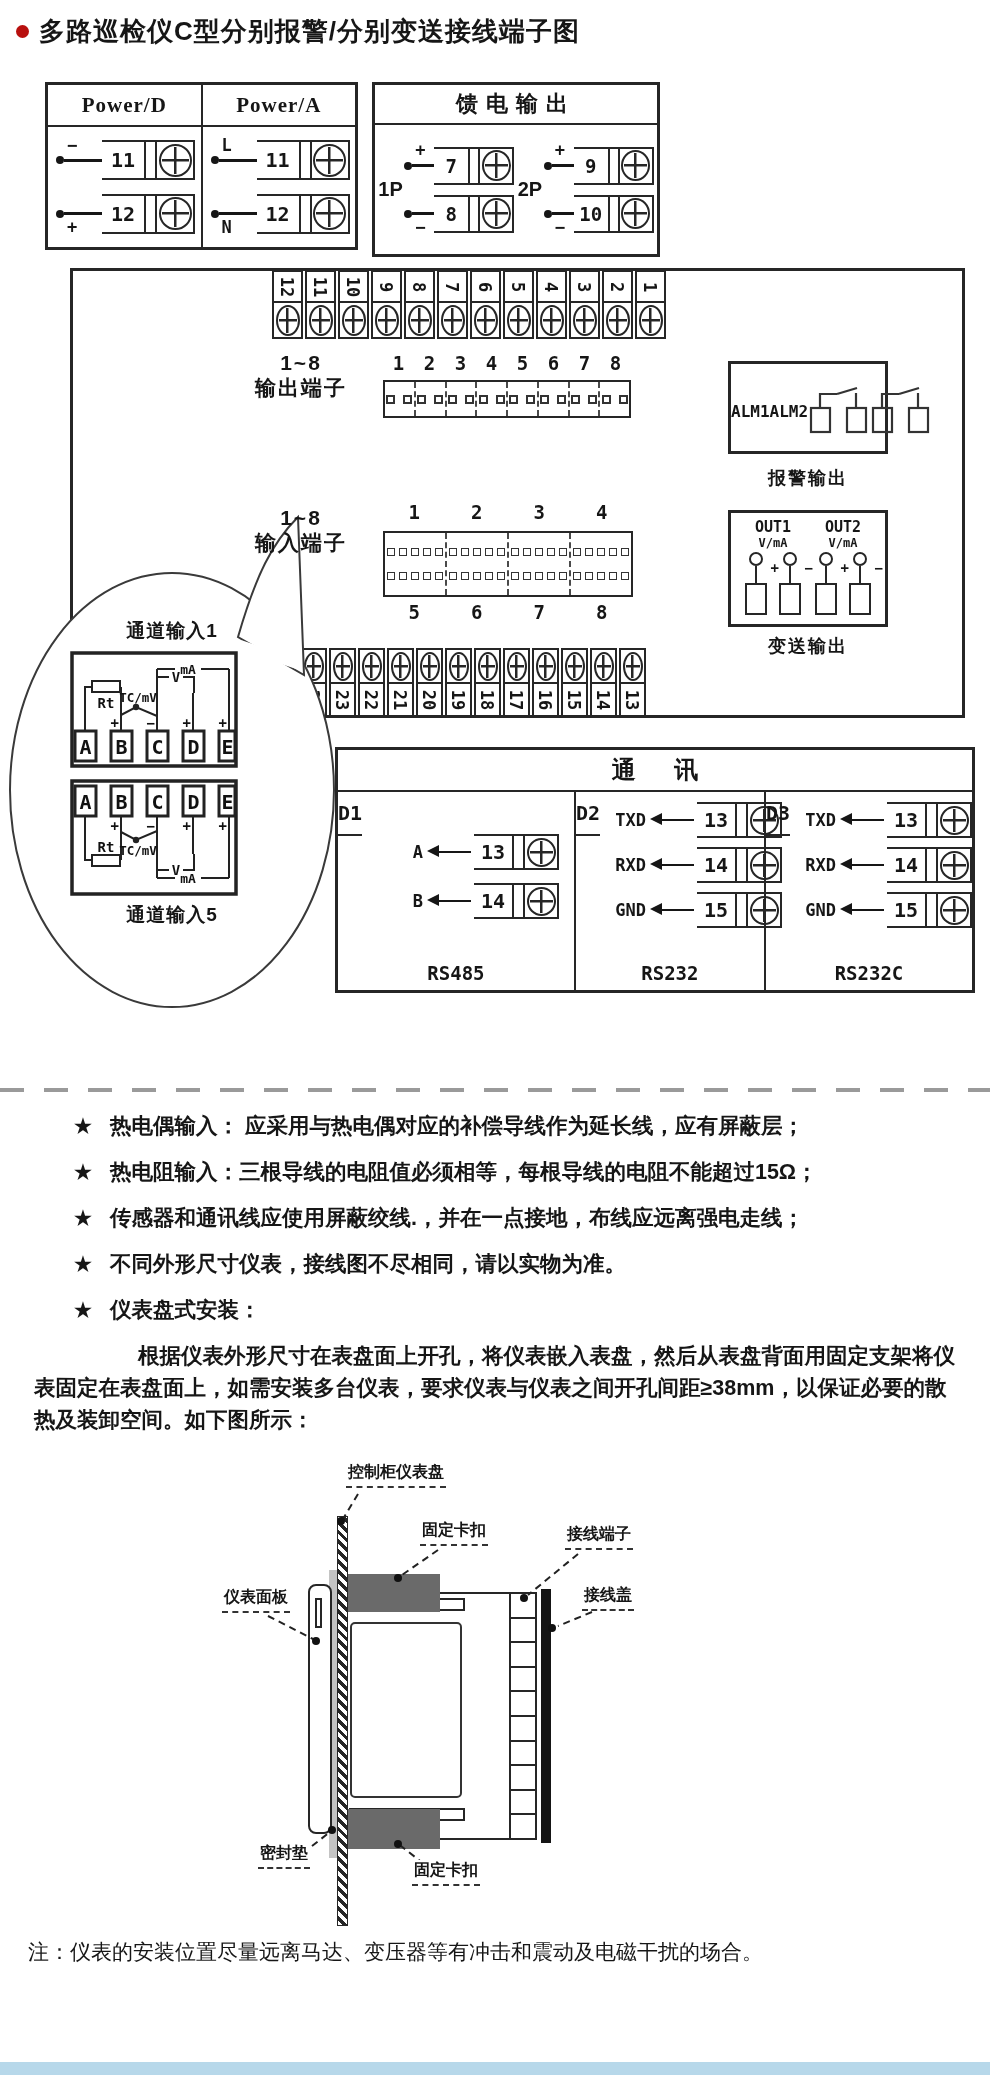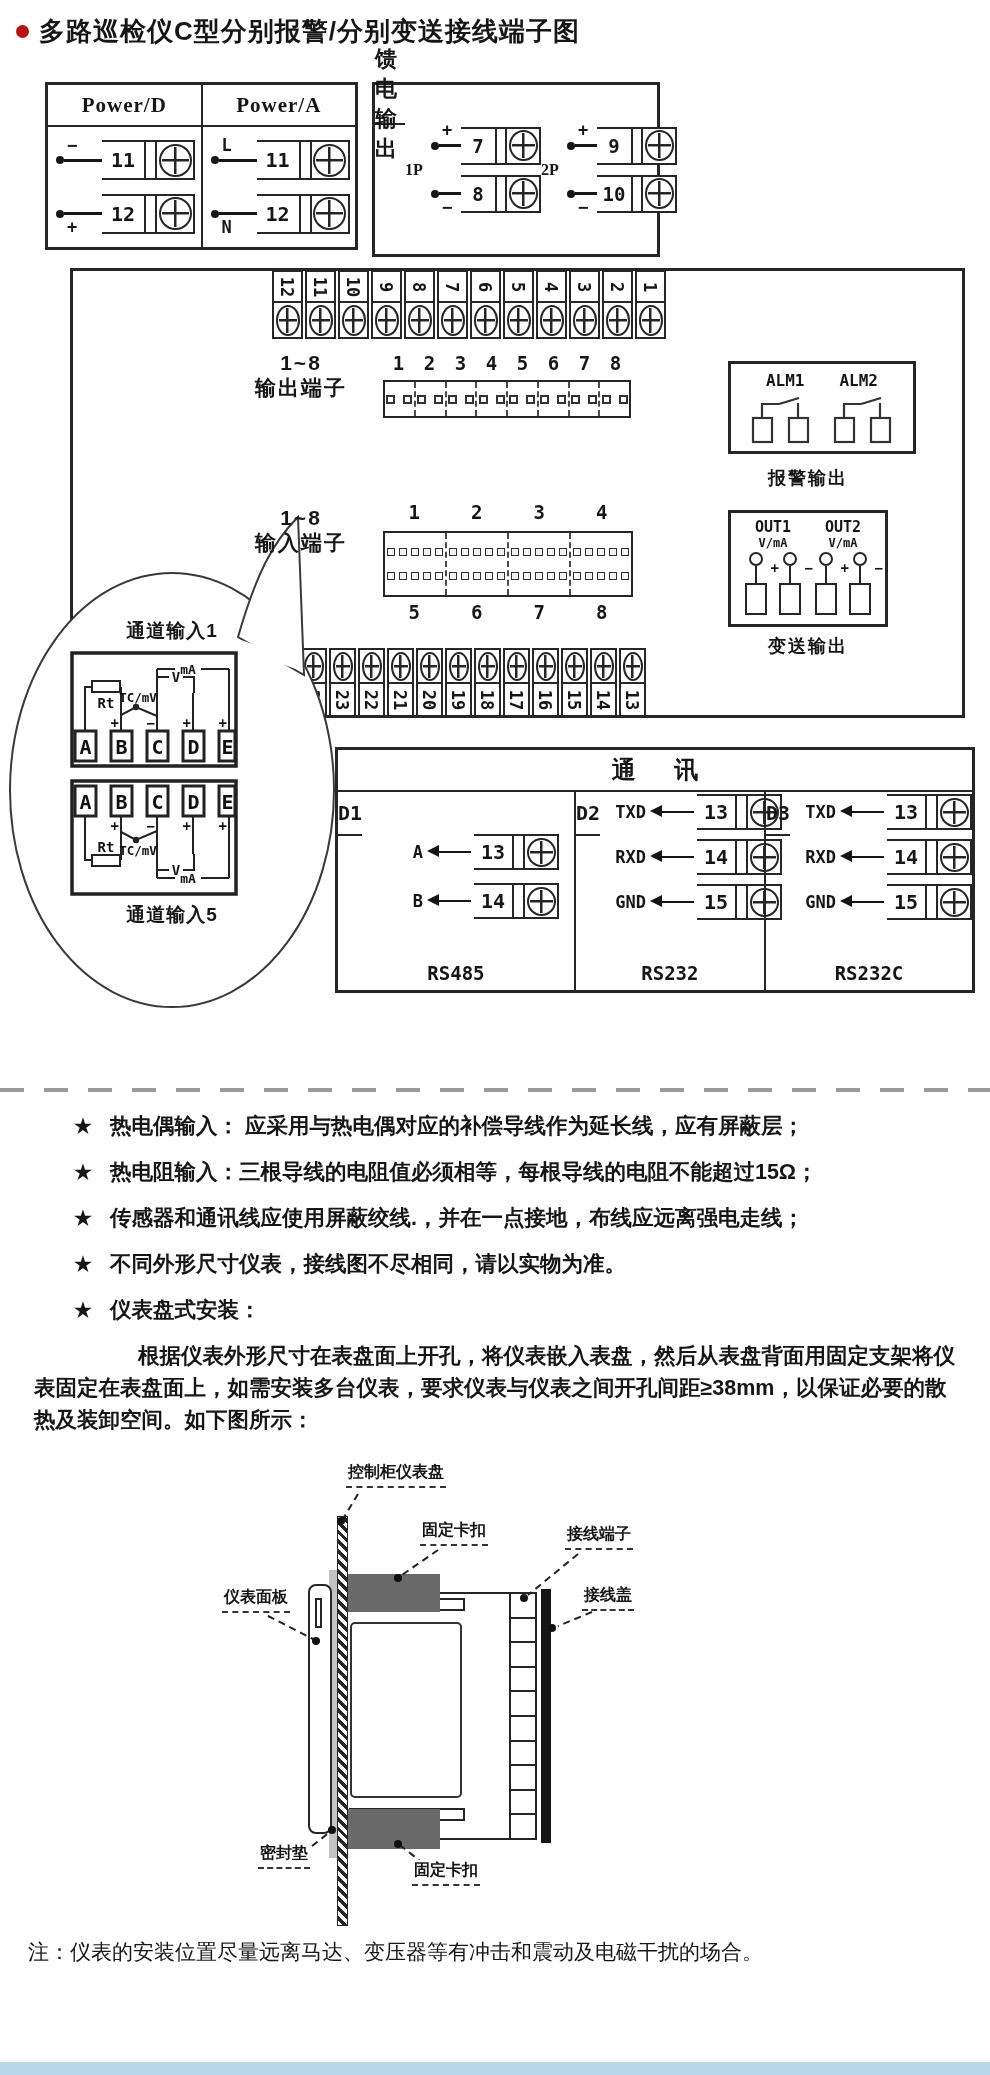--- a/index.html
+++ b/index.html
@@ -33,26 +33,26 @@
   
   .power-box{left:45px;top:82px;width:313px;height:168px;border:3px solid #262626;display:flex;background:#fff;box-sizing:border-box}
   .p-col{flex:1;display:flex;flex-direction:column}
   .p-col + .p-col{border-left:2.5px solid #262626}
   .p-head{height:40px;border-bottom:2.5px solid #262626;display:flex;align-items:center;justify-content:center;
           font-family:Liberation Serif, serif;font-weight:bold;font-size:21px;letter-spacing:1px}
   .p-rows{flex:1;display:flex;flex-direction:column;justify-content:space-evenly;padding-left:8px}
   .p-row{display:flex;align-items:center}
   .p-row .lead-line{width:38px}
 
-  .feed-box{left:372px;top:82px;width:288px;height:175px;border:3px solid #262626;background:#fff;box-sizing:border-box;display:flex;}
+  .feed-box{left:372px;top:82px;width:288px;height:175px;border:3px solid #262626;background:#fff;box-sizing:border-box;display:flex;flex-direction:column}
   .f-head{height:38px;border-bottom:2.5px solid #262626;display:flex;align-items:center;justify-content:center;
           font-weight:bold;font-size:22px;letter-spacing:8px}
   .f-body{flex:1;display:flex;justify-content:space-evenly;align-items:center}
   .f-group{display:flex;align-items:center}
-  .f-label{width:26px;font-family:Liberation Serif, serif;font-weight:bold;font-size:16px}
+  .f-label{width:26px;font-family:Liberation Sans, sans-serif;font-weight:bold;font-size:20px}
   .f-rows{display:flex;flex-direction:column;gap:10px}
   .f-row{display:flex;align-items:center}
   .f-row .lead-line{width:22px}
   .f-row .trect{height:38px}
   .f-row .t-num{width:34px;font-size:19px}
   .f-row .t-sep{width:10px}
   .f-row .t-screw{width:36px}
 
   
   .big-box{left:70px;top:268px;width:895px;height:450px;border:3px solid #262626;box-sizing:border-box;z-index:1}
@@ -75,22 +75,22 @@
   .o-cell{flex:1;display:flex;align-items:center;justify-content:center;gap:8px;border-left:2px dashed #4a4a4a}
   .o-cell:first-child{border-left:none}
   .sq{width:9px;height:9px;border:2px solid #333;box-sizing:border-box}
 
   .iblock{left:383px;top:531px;width:250px;height:66px;border:2.5px solid #262626;box-sizing:border-box;display:flex;background:#fff;z-index:2}
   .i-cell{flex:1;display:flex;flex-direction:column;justify-content:space-evenly;align-items:center;border-left:2px dashed #4a4a4a}
   .i-cell:first-child{border-left:none}
   .i-row{display:flex;gap:4px}
   .sq2{width:8px;height:8px;border:1.8px solid #333;box-sizing:border-box}
 
-  .alm-box{left:728px;top:361px;width:188px;height:93px;border:3px solid #262626;box-sizing:border-box;background:#fff;z-index:2;
-           display:flex;flex-direction:column;align-items:center}
+  .alm-box{left:728px;top:361px;width:160px;height:93px;border:3px solid #262626;box-sizing:border-box;background:#fff;z-index:2;
+           display:flex;align-items:center}
   .alm-labels{display:flex;width:100%;justify-content:space-evenly;margin-top:7px;
               font-family:"DejaVu Sans Mono",monospace;font-weight:bold;font-size:16px}
   .alm-relays{display:flex;justify-content:space-evenly;width:100%;margin-top:1px}
   .blk-caption{position:absolute;width:160px;text-align:center;font-weight:700;font-size:18px;letter-spacing:2px;z-index:2}
 
   .out-box{left:728px;top:510px;width:160px;height:117px;border:3px solid #262626;box-sizing:border-box;background:#fff;z-index:2;
            display:flex;justify-content:space-evenly;padding-top:5px}
   .outch{display:flex;flex-direction:column;align-items:center}
   .out-name{font-family:"DejaVu Sans Mono",monospace;font-weight:bold;font-size:15px}
   .out-sub{font-family:"DejaVu Sans Mono",monospace;font-weight:bold;font-size:12px}
@@ -110,21 +110,21 @@
   .comm{left:335px;top:747px;width:640px;height:246px;border:3px solid #262626;box-sizing:border-box;background:#fff;z-index:5;
         display:flex;flex-direction:column}
   .comm-title{height:40px;border-bottom:2.5px solid #262626;display:flex;align-items:center;justify-content:center;
               font-weight:700;font-size:24px;letter-spacing:16px;padding-left:16px}
   .comm-cols{flex:1;display:flex}
   .c-col{position:relative;display:flex;flex-direction:row;box-sizing:border-box}
   .c-col + .c-col{border-left:2.5px solid #262626}
   .c-col.d1{width:276px}.c-col.d2{width:190px}.c-col.d3{flex:1}
   .c-head{height:42px;border-bottom:2.5px solid #262626;display:flex;align-items:center;justify-content:center;
           font-family:"DejaVu Sans Mono",monospace;font-weight:bold;font-size:20px}
-  .c-body{flex:1;display:flex;flex-direction:column;align-items:center;padding-top:2px}
+  .c-body{flex:1;display:flex;flex-direction:column;align-items:center;padding-top:10px}
   .c-col.d1 .c-body{padding-top:42px}
   .c-row{display:flex;align-items:center;margin-bottom:9px}
   .c-col.d1 .c-row{margin-bottom:13px}
   .sig{width:46px;text-align:right;font-family:"DejaVu Sans Mono",monospace;font-weight:bold;font-size:17px}
   .arrow{position:relative;width:32px;height:2.5px;background:#161616;margin:0 3px 0 16px}
   .arrow::before{content:"";position:absolute;left:-12px;top:-5.5px;width:0;height:0;
                  border-top:6.5px solid transparent;border-bottom:6.5px solid transparent;border-right:12px solid #161616}
   .c-row .trect{height:36px}
   .c-row .t-num{width:38px}
   .c-row .t-screw{width:36px}

